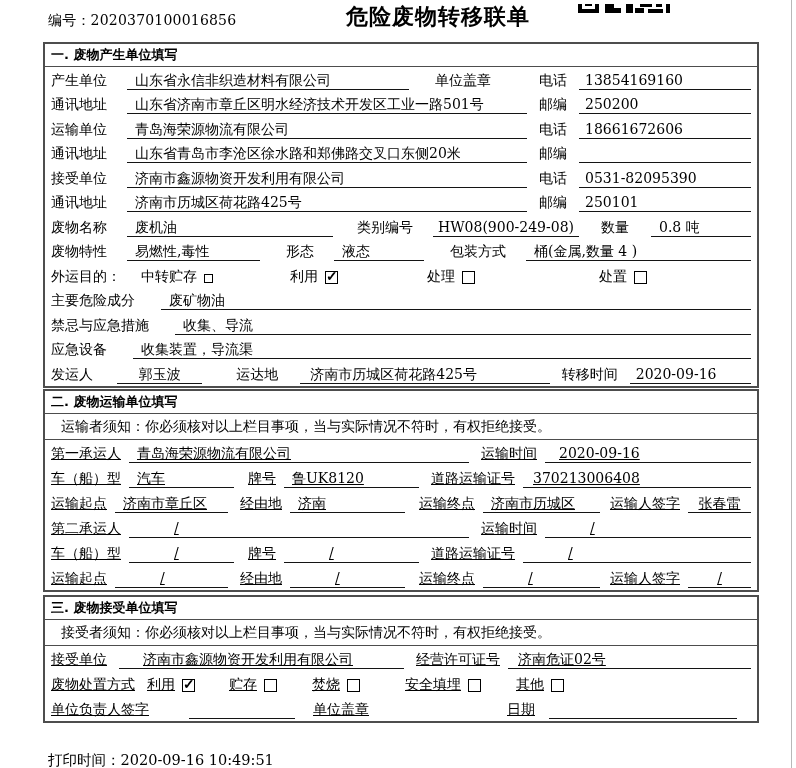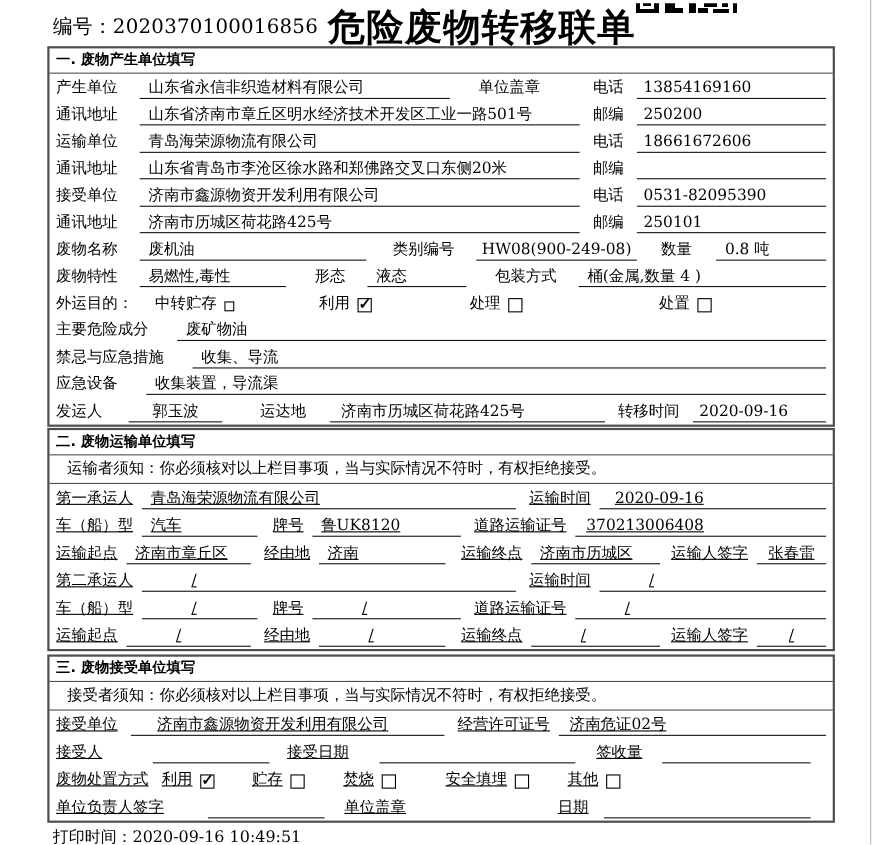--- a/index.html
+++ b/index.html
@@ -1,21 +1,21 @@
 <!DOCTYPE html>
 <html><head>
 <meta charset="utf-8">
 <style>
   * { margin:0; padding:0; box-sizing:border-box; }
   html,body { width:796px; height:768px; background:#ffffff; }
   body { position:relative; color:#000; font-family:"DejaVu Serif","Liberation Serif",serif; font-size:14px; overflow:hidden; }
   .abs { position:absolute; }
   .edge { right:4px; top:0; width:1px; height:768px; background:#b8b8b8; }
-  .serial { left:48px; top:12px; font-size:18px; letter-spacing:0.2px; }
-  .title { left:80px; right:0; top:2px; text-align:center; font-size:34px; font-weight:bold; letter-spacing:1px; font-family:"DejaVu Sans","Liberation Sans",sans-serif; }
+  .serial { left:48px; top:12px; font-size:14px; letter-spacing:0.2px; }
+  .title { left:80px; right:0; top:2px; text-align:center; font-size:22px; font-weight:bold; letter-spacing:1px; font-family:"DejaVu Sans","Liberation Sans",sans-serif; }
   .qr { left:578px; top:0; height:9px; }
   .box { left:43px; width:716px; border:2px solid #4d4d4d; background:#fff; }
   .box1 { top:42px; } .box2 { top:389px; } .box3 { top:595px; }
   .sec-title { height:23px; line-height:21px; padding-left:6px; font-weight:bold; font-size:13px; border-bottom:1.5px solid #4d4d4d; font-family:"DejaVu Sans","Liberation Sans",sans-serif; }
   .notice { height:26px; line-height:25px; padding-left:16px; border-bottom:1.5px solid #4d4d4d; white-space:nowrap; }
   .row { display:flex; align-items:flex-end; padding:0 6px; }
   .box1 .row { height:24.5px;gap:12px; }
   .box2 .row, .box3 .row { height:25px;text-decoration:underline; }
   .lb { white-space:nowrap; margin-bottom:2px; line-height:19px; }
   .f { border-bottom:1px solid #141414; display:flex; align-items:flex-end; min-height:18px; margin-bottom:2px; padding:0 2px 1px 8px; line-height:16px; white-space:nowrap; }
@@ -253,28 +253,20 @@
   <div class="sec-title">三. 废物接受单位填写</div>
   <div class="notice">接受者须知：你必须核对以上栏目事项，当与实际情况不符时，有权拒绝接受。</div>
 
   <div class="row">
     <span class="lb">接受单位</span>
     <span class="f w285 p24 ml12">济南市鑫源物资开发利用有限公司</span>
     <span class="lb ml12">经营许可证号</span>
     <span class="f g p10 ml8">济南危证02号</span>
   </div>
 
-  <div class="row">
-    <span class="lb">接受人</span>
-    <span class="f w106 ml46"></span>
-    <span class="lb ml16">接受日期</span>
-    <span class="f w178 ml28"></span>
-    <span class="lb mla">签收量</span>
-    <span class="f w135 ml18 mr14"></span>
-  </div>
 
   <div class="row">
     <span class="lb">废物处置方式</span>
     <span class="opt ml12">
       <span class="lb">利用</span>
       <span class="cb checked"></span>
     </span>
     <span class="opt ml34">
       <span class="lb">贮存</span>
       <span class="cb"></span>

